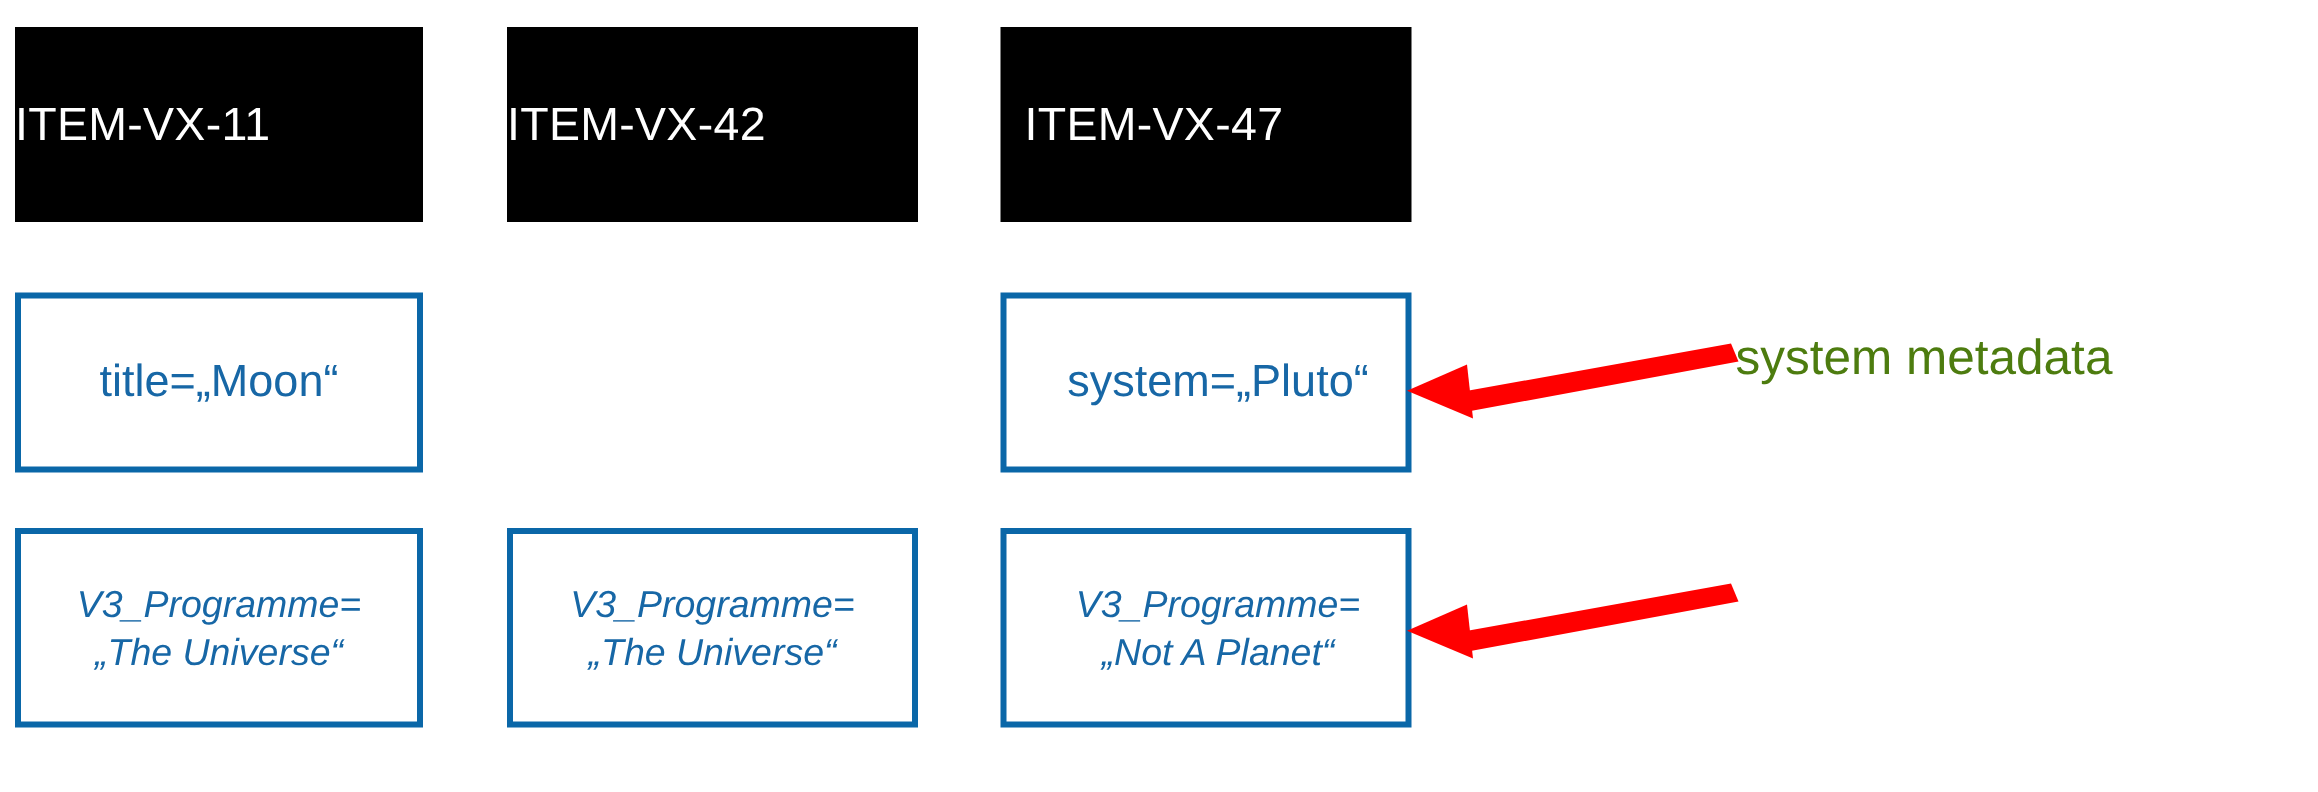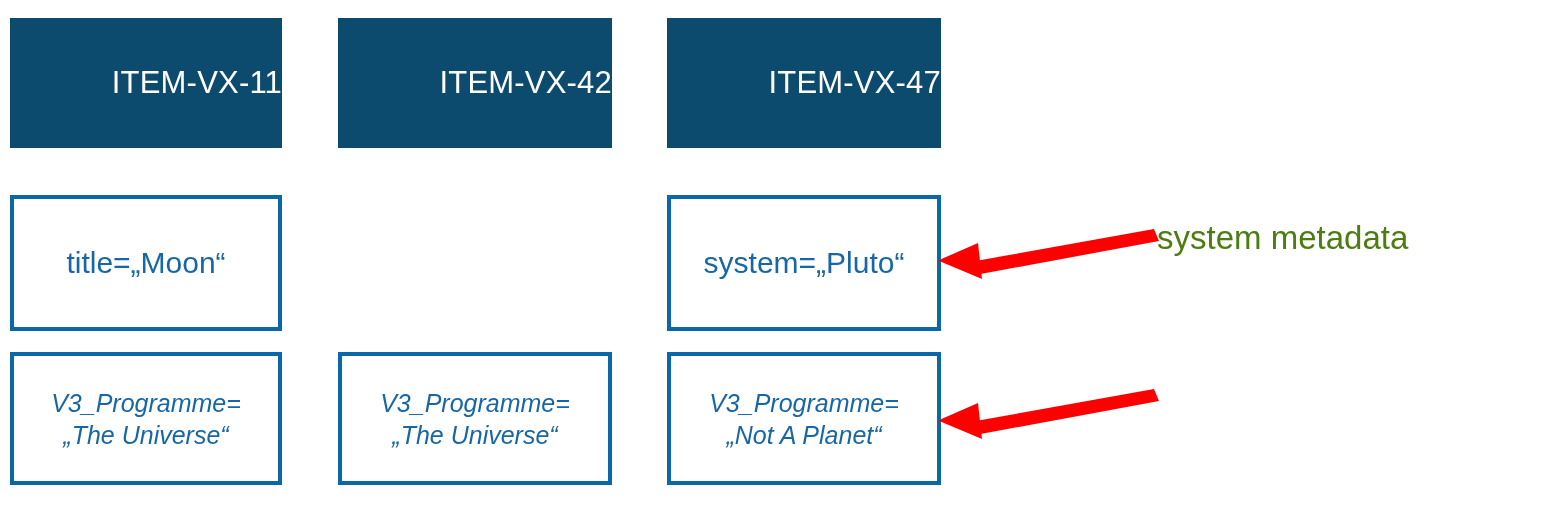--- a/index.html
+++ b/index.html
@@ -18,31 +18,31 @@
   .diagram-canvas {
     position: absolute;
     left: 0; top: 0;
     width: 1545px;
     height: 528px;
   }
 
   
   .col-1 { left: 10px;  width: 272px; }
   .col-2 { left: 338px; width: 274px; }
-  .col-3 { left: 667px; width: 274px; }
+  .col-3 { left: 667px; width: 274px; padding-left: 16px; }
 
   
   .header-box {
     position: absolute;
     top: 18px;
     height: 130px;
-    background: #0c4a6e;
+    background: #000000;
     display: flex;
     align-items: center;
-    justify-content: flex-end;
+    justify-content: flex-start;
     box-sizing: border-box;
   }
   .header-box .header-label {
     color: #ffffff;
     font-size: 31px;
     font-weight: 400;
     letter-spacing: 0.2px;
     white-space: nowrap;
   }
 
@@ -52,21 +52,21 @@
     background: #ffffff;
     border: 4px solid #0A67A8;
     box-sizing: border-box;
     display: flex;
     align-items: center;
     justify-content: center;
     text-align: center;
   }
   .row-system {
     top: 195px;
-    height: 136px;
+    height: 120px;
   }
   .row-user {
     top: 352px;
     height: 133px;
     font-style: italic;
   }
   .meta-box .meta-text {
     color: #1767A6;
     white-space: pre-line;
     line-height: 1.28;

